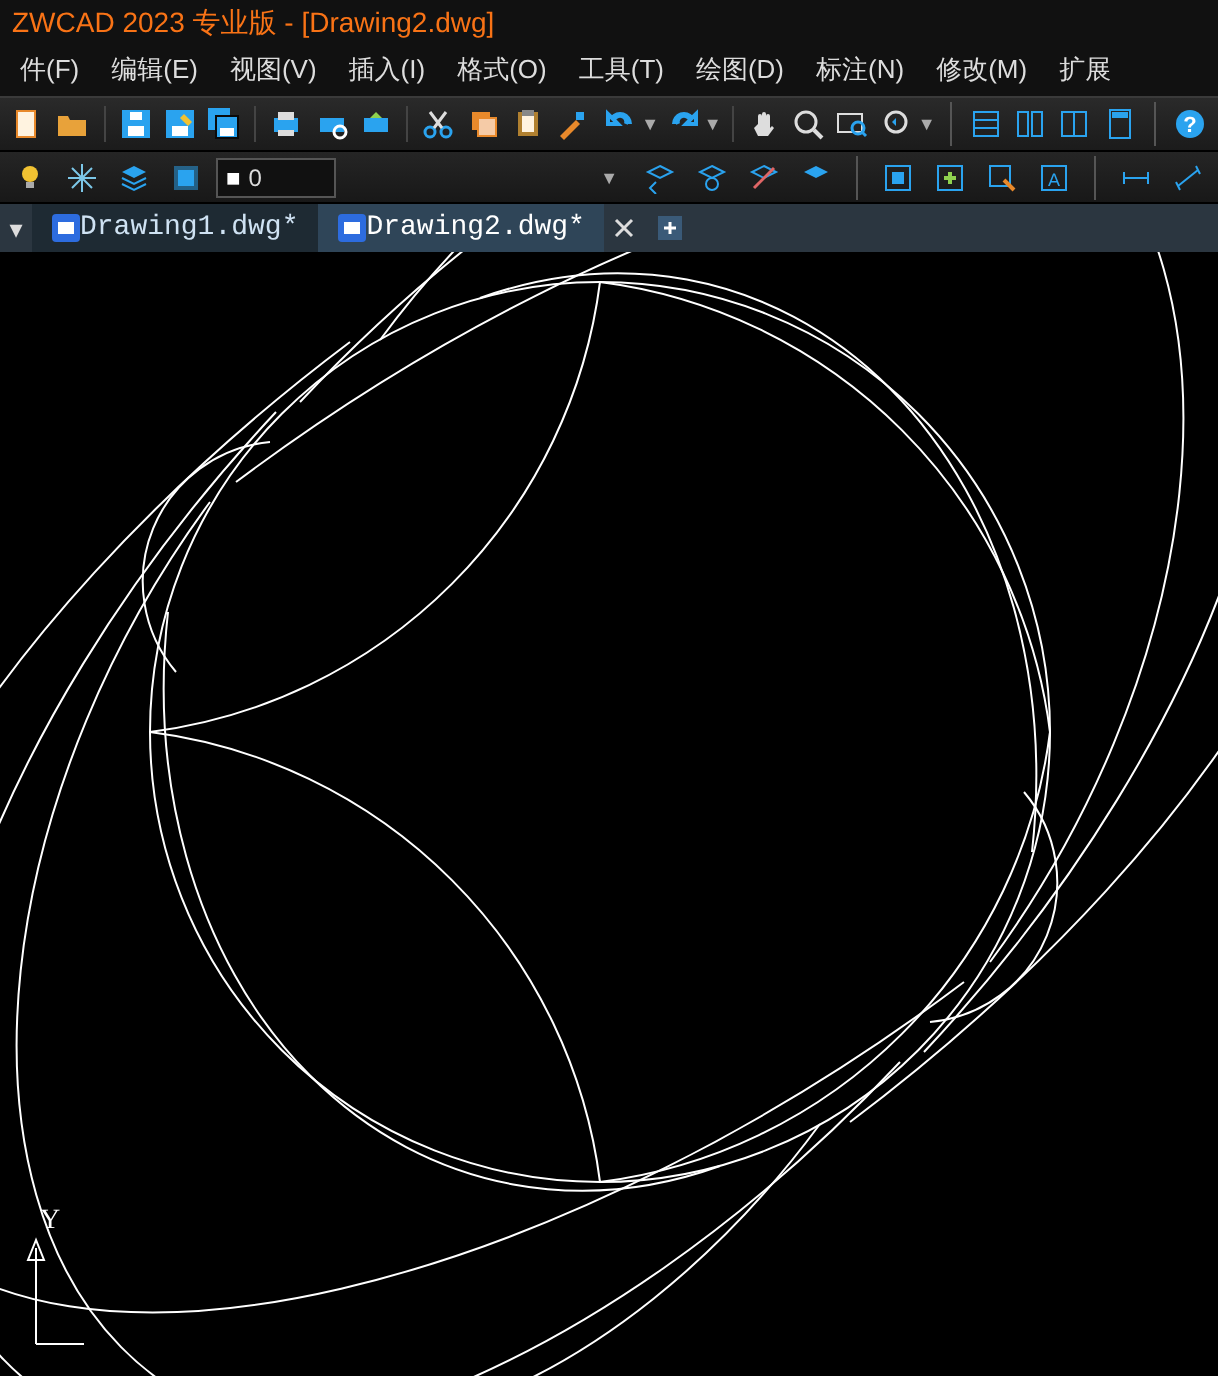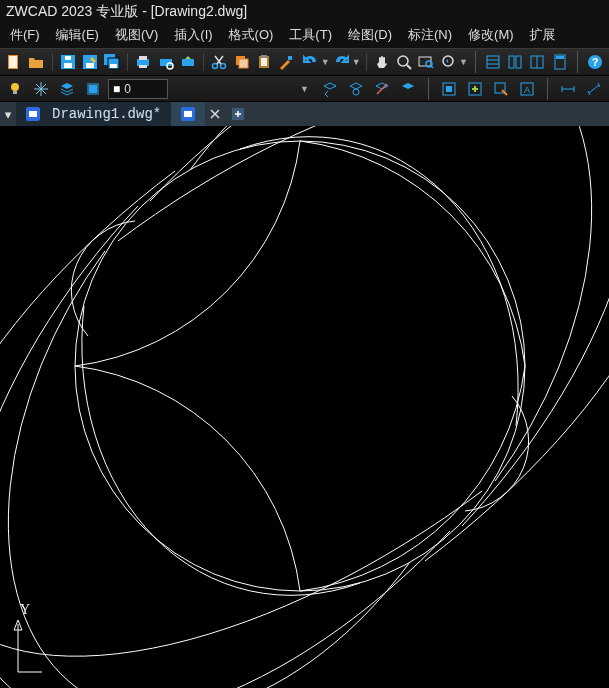--- a/index.html
+++ b/index.html
@@ -11,21 +11,21 @@
     font-size: 13px;
     color: #ddd;
     overflow: hidden;
     position: relative;
   }
 
   
   .titlebar {
     height: 24px;
     background: #111;
-    color: #e5e5e5;
+    color: #f97316;
     display: flex;
     align-items: center;
     padding: 0 6px;
     font-size: 14px;
   }
 
   
   .menubar {
     height: 24px;
     background: #111;
@@ -102,21 +102,21 @@
     display: flex;
     align-items: stretch;
   }
   .doc-tab {
     display: flex;
     align-items: center;
     padding: 0 10px;
     font-family: "Courier New", monospace;
     font-size: 14px;
     color: #cfe2f3;
-    gap: 12px;
+    gap: 0;
     cursor: pointer;
     background: #1e2a33;
   }
   .doc-tab.active {
     background: #2f4558;
     color: #fff;
   }
   .doc-tab .dwg-ico {
     width: 14px;
     height: 14px;
@@ -454,20 +454,21 @@
 </div>
 
 <div class="doc-tabs">
   <div class="tab-dropdown">▾</div>
   <div class="doc-tab">
     <span class="dwg-ico"></span>
     <span>Drawing1.dwg*</span>
   </div>
   <div class="doc-tab active">
     <span class="dwg-ico"></span>
+    <span>Drawing2.dwg*</span>
   </div>
   <div class="tab-close">
     <svg width="12" height="12">
         <path d="M2 2l8 8M10 2l-8 8" stroke="#ddd" stroke-width="1.5"></path>
       </svg>
   </div>
   <div class="tab-new">
     <svg width="16" height="16">
         <rect x="2" y="2" width="12" height="12" fill="#3a5a78"></rect>
         <path d="M8 5v6M5 8h6" stroke="#fff" stroke-width="1.5"></path>

